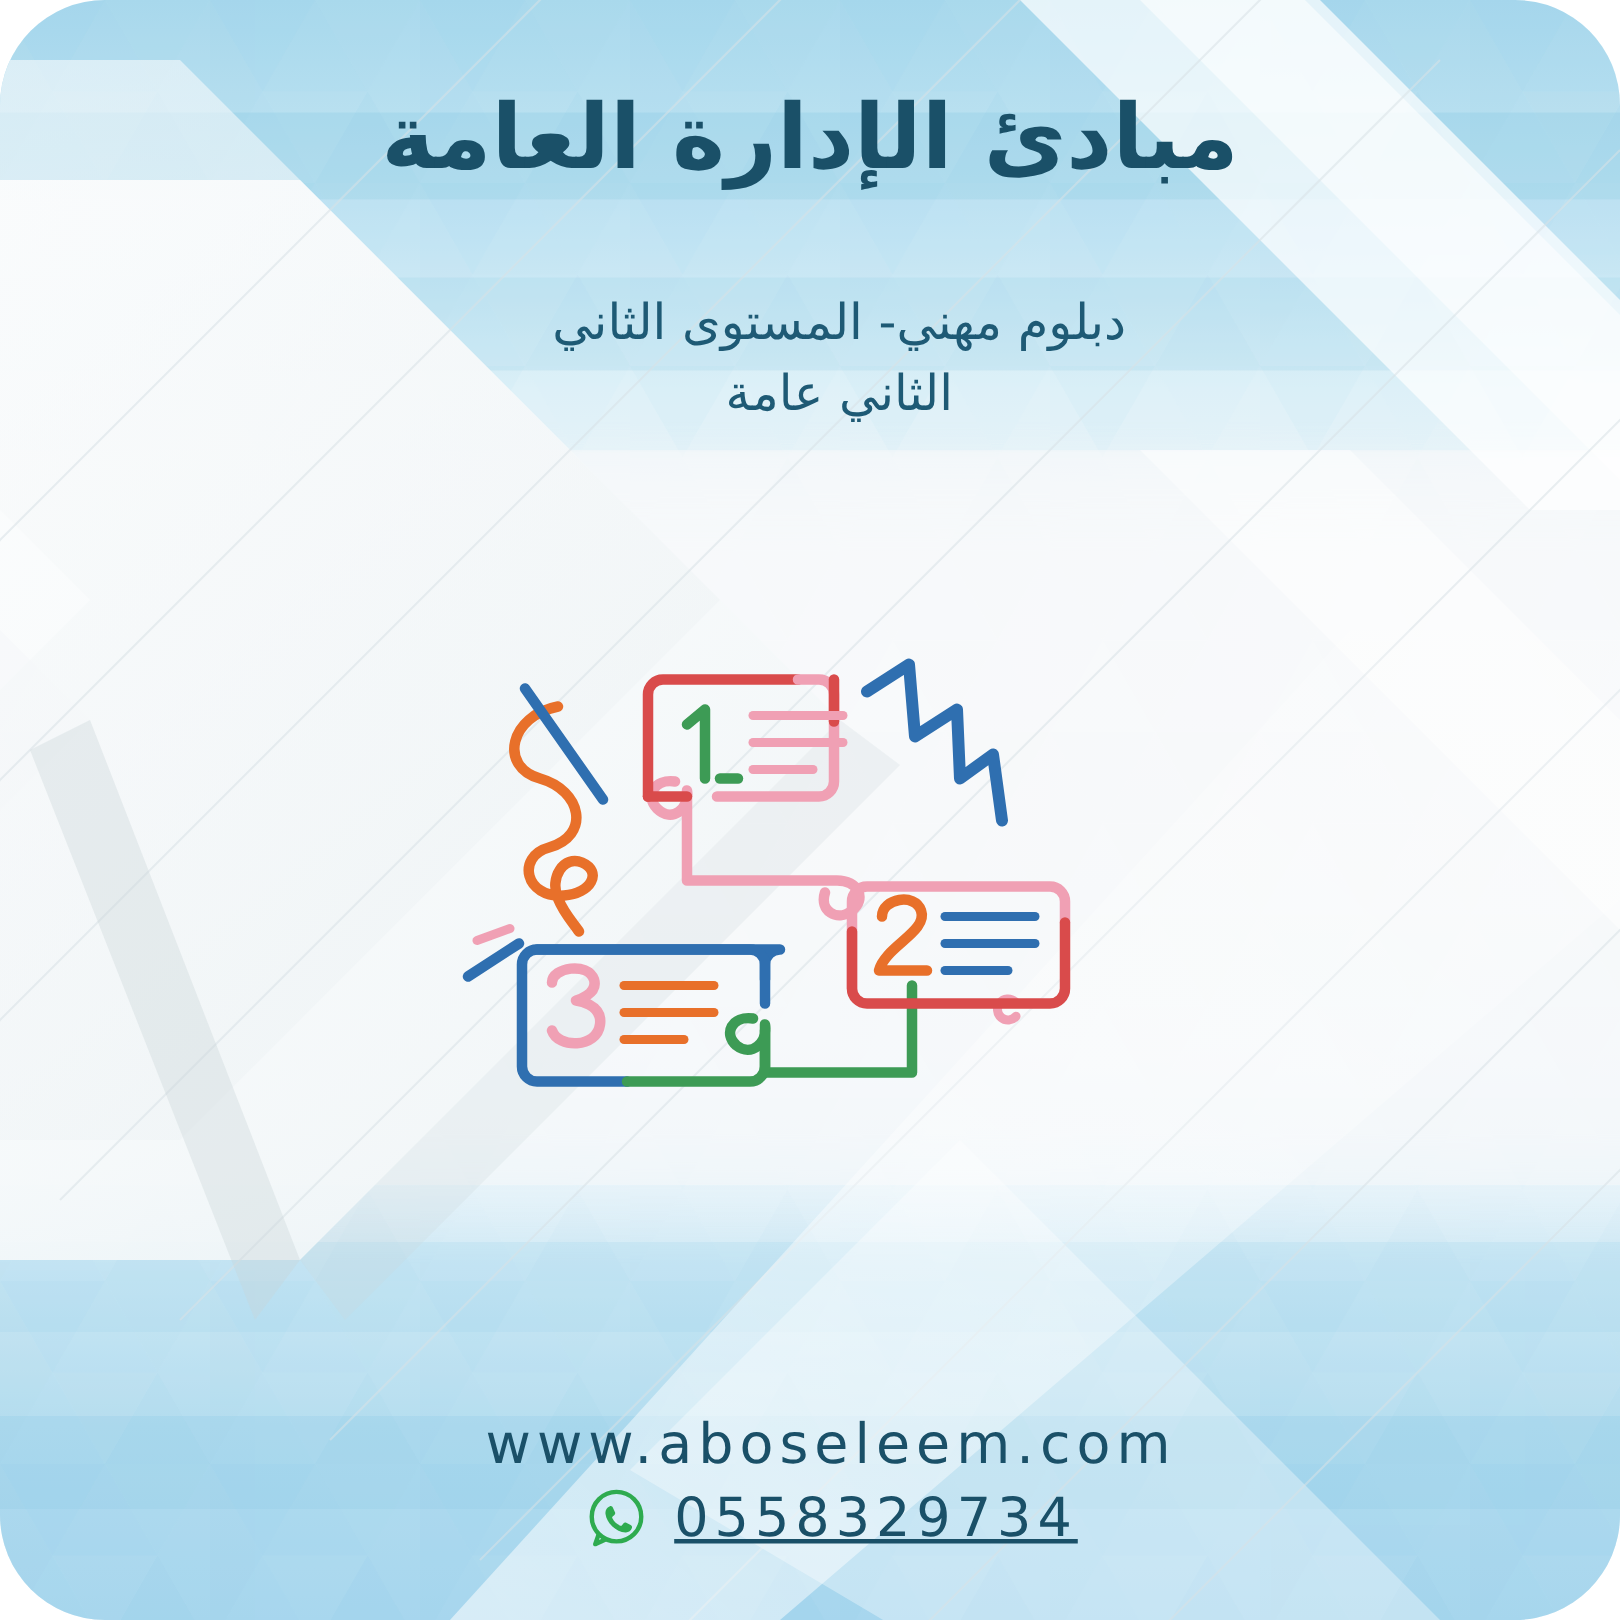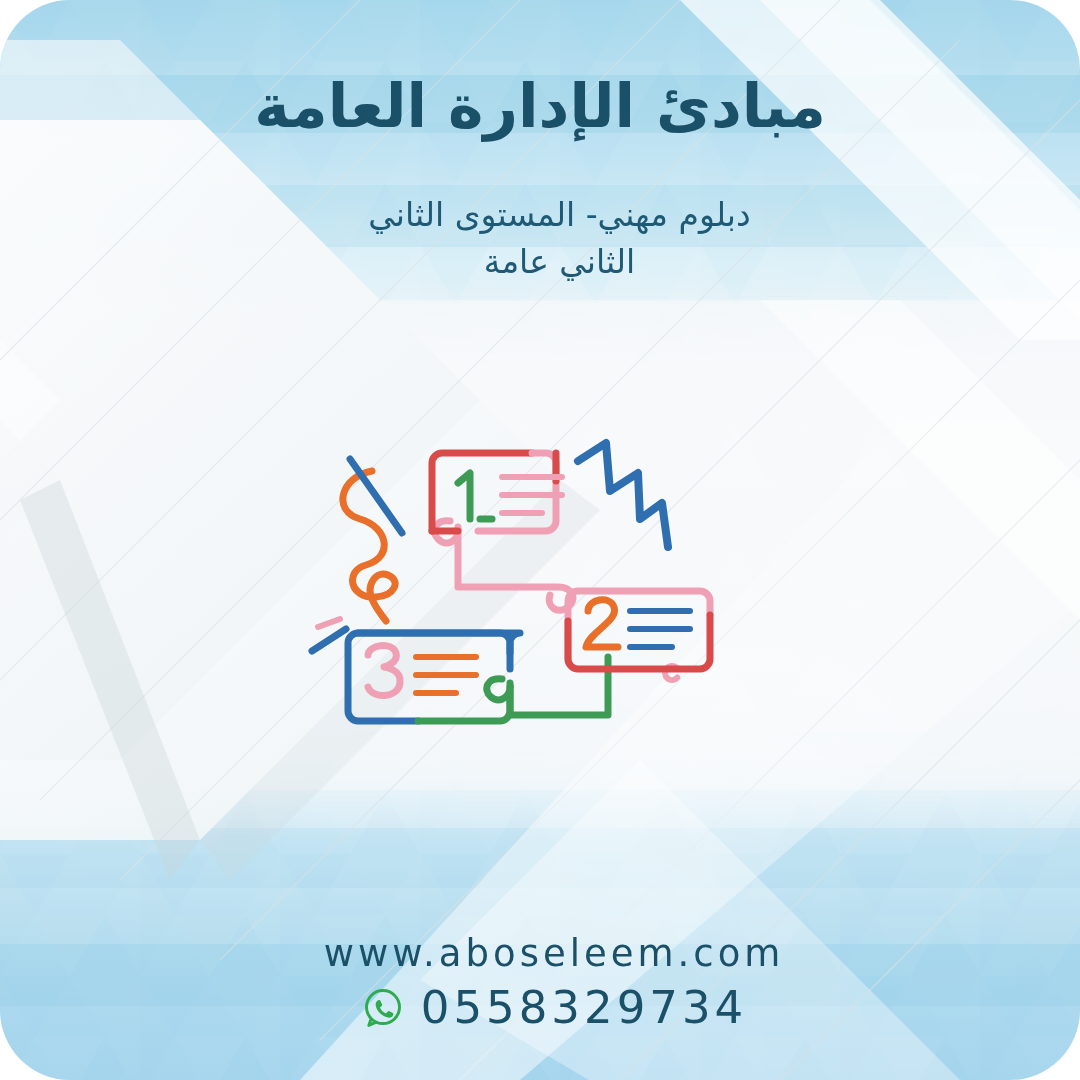--- a/index.html
+++ b/index.html
@@ -28,31 +28,31 @@
   .b5{top:828px;height:60px;background:rgba(150,212,236,.20);}
   .b6{top:888px;height:56px;background:rgba(185,226,243,.15);}
   .b7{top:944px;height:62px;background:rgba(130,202,231,.20);}
   .b8{top:1006px;height:74px;background:rgba(170,220,240,.16);}
 
   
   .chev-wrap{position:absolute;inset:0;}
   .chev-wrap svg{display:block;width:100%;height:100%;}
 
   
-  .title{position:absolute;top:72px;left:0;right:0;text-align:center;
+  .title{position:absolute;top:58px;left:0;right:0;text-align:center;
          font-size:60px;font-weight:700;letter-spacing:.5px;line-height:1.15;
          color:#1a5068;direction:rtl;}
   .subtitle{position:absolute;top:192px;left:0;right:0;text-align:center;
             font-size:33px;font-weight:400;line-height:1.42;color:#1e5a75;direction:rtl;}
   .subtitle div{display:block;margin-left:39px;}
 
   .footer{position:absolute;bottom:46px;left:0;right:0;text-align:center;direction:ltr;padding-left:28px;}
   .site{font-size:37px;letter-spacing:4px;color:#1a5068;line-height:1.1;}
   .phone-row{margin-top:6px;display:flex;align-items:center;justify-content:center;gap:16px;}
-  .phone-num{font-size:45px;letter-spacing:4px;color:#1a5068;}
+  .phone-num{font-size:36px;letter-spacing:4px;color:#1a5068;text-decoration:underline;}
   .wa-icon{width:44px;height:44px;display:block;}
 
   
   .illus{position:absolute;left:310px;top:415px;width:420px;height:350px;}
   .illus svg{display:block;width:100%;height:100%;overflow:visible;}
 </style>
 </head>
 <body>
 
 <div id="poster">

